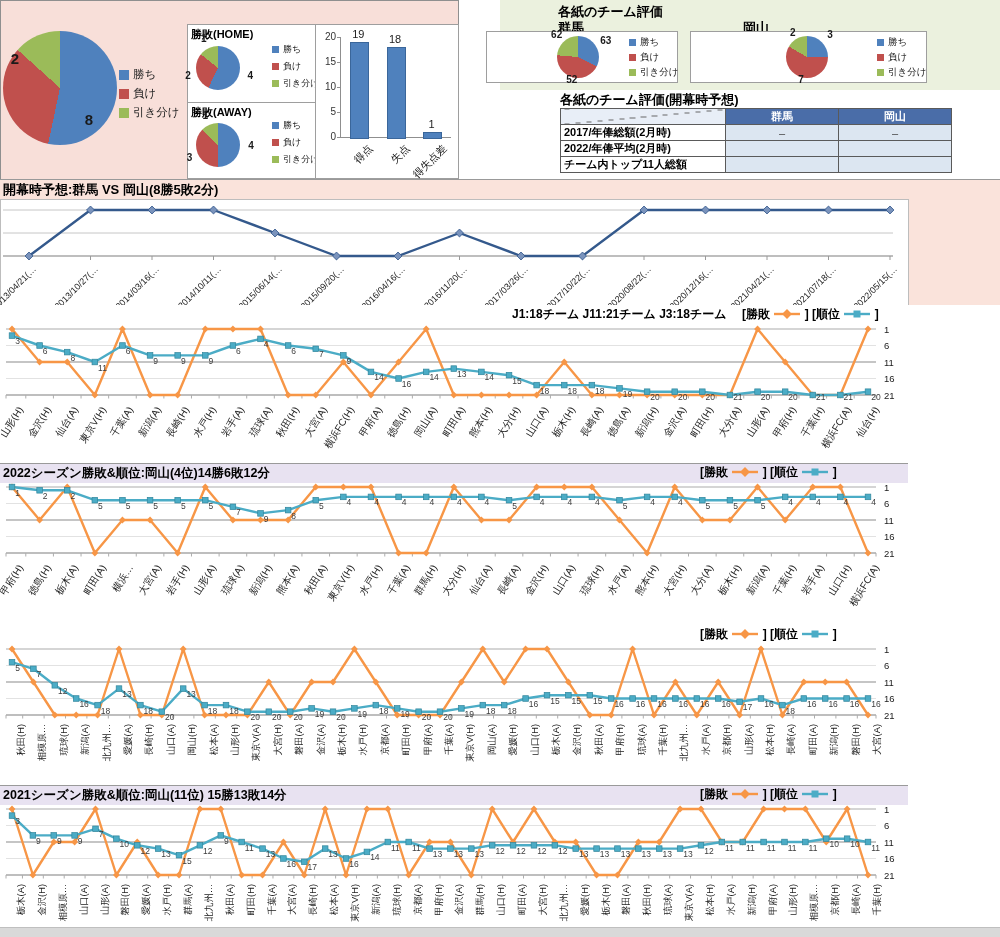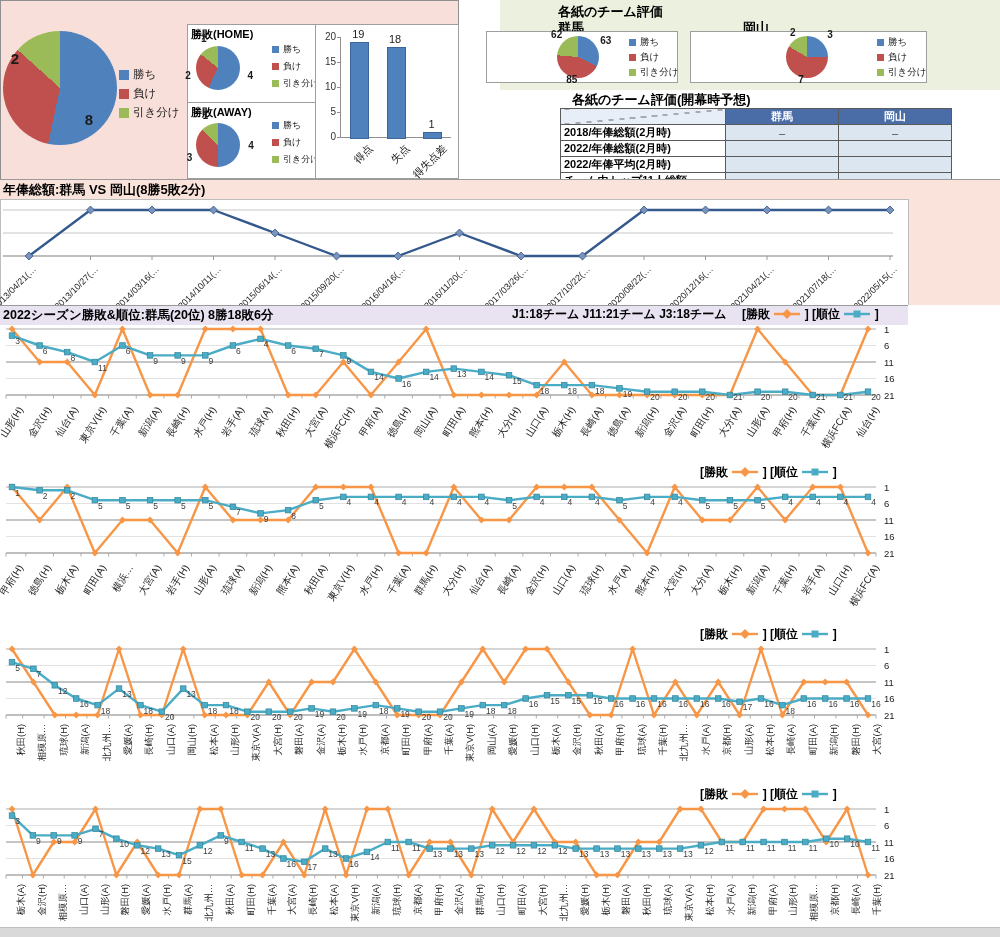--- a/index.html
+++ b/index.html
@@ -157,21 +157,21 @@
   <div id="greenblk" class="abs">
     <div id="shoda-title" class="abs b">各紙のチーム評価</div>
     <div class="abs teamlabel" style="left:58px;top:19px;">群馬</div>
     <div class="abs teamlabel" style="left:243px;top:19px;">岡山</div>
   </div>
 
   <div class="whitebox abs" style="left:486px;top:31px;width:190px;height:50px;">
     <div class="abs" style="left:70px;top:4px;width:60px;height:44px;">
         <div class="disc abs" style="left: 0px; top: 0px; width: 42px; height: 42px; background: conic-gradient(rgb(79, 129, 189) 0deg, rgb(79, 129, 189) 116.907deg, rgb(192, 80, 77) 116.907deg, rgb(192, 80, 77) 274.639deg, rgb(155, 187, 89) 274.639deg, rgb(155, 187, 89) 360deg);"></div>
         <span class="pie-num" style="left: 48.7397px; top: 3.97021px; font-size: 10px;">63</span>
-        <span class="pie-num" style="left: 14.7207px; top: 43.2302px; font-size: 10px;">85</span>
+        <span class="pie-num" style="left: 14.7207px; top: 43.2302px; font-size: 10px;">52</span>
         <span class="pie-num" style="left: -0.354114px; top: -2.15711px; font-size: 10px;">62</span>
       </div>
     <div class="abs" style="left:142px;top:3px;">
       <div class="lgrow" style="font-size:9.5px;height:15px;">
           <span class="sw" style="width:7px;height:7px;background:#4F81BD;"></span>
           <span>勝ち</span>
         </div>
       <div class="lgrow" style="font-size:9.5px;height:15px;">
           <span class="sw" style="width:7px;height:7px;background:#C0504D;"></span>
           <span>負け</span>
@@ -199,53 +199,48 @@
           <span class="sw" style="width:7px;height:7px;background:#C0504D;"></span>
           <span>負け</span>
         </div>
       <div class="lgrow" style="font-size:9.5px;height:15px;">
           <span class="sw" style="width:7px;height:7px;background:#9BBB59;"></span>
           <span>引き分け</span>
         </div>
     </div>
   </div>
 
-  <div class="abs b" style="left:572px;top:91px;font-size:13px;">各紙のチーム評価(開幕時予想)</div>
+  <div class="abs b" style="left:560px;top:91px;font-size:13px;">各紙のチーム評価(開幕時予想)</div>
   <table class="eval abs" style="left:560px;top:108px;width:374px;">
     <tbody>
         <tr>
       <td class="corner" style="width:158px;"></td>
       <td class="hdr" style="width:106px;">群馬</td>
       <td class="hdr" style="width:106px;">岡山</td>
     </tr>
     <tr>
-      <td class="rowlbl">2018/年俸総額(2月時)</td>
+      <td class="rowlbl">2017/年俸総額(2月時)</td>
       <td class="val">–</td>
       <td class="val">–</td>
-    </tr>
-    <tr>
-      <td class="rowlbl">2022/年俸総額(2月時)</td>
-      <td class="val"></td>
-      <td class="val"></td>
     </tr>
     <tr>
       <td class="rowlbl">2022/年俸平均(2月時)</td>
       <td class="val"></td>
       <td class="val"></td>
     </tr>
     <tr>
       <td class="rowlbl">チーム内トップ11人総額</td>
       <td class="val"></td>
       <td class="val"></td>
     </tr>
   </tbody>
     </table>
 
   <div id="past" class="abs">
-    <div class="ttl">年俸総額:群馬 VS 岡山(8勝5敗2分)</div>
+    <div class="ttl">開幕時予想:群馬 VS 岡山(8勝5敗2分)</div>
     <div id="pastbox" class="abs"><svg width="905" height="62" style="overflow: visible;">
           <line x1="2" y1="10" x2="892" y2="10" stroke="#C6C6C6" stroke-width="1"></line>
           <line x1="2" y1="33" x2="892" y2="33" stroke="#C6C6C6" stroke-width="1"></line>
           <line x1="2" y1="56" x2="892" y2="56" stroke="#7F7F7F" stroke-width="1.2"></line>
           <line x1="28" y1="56" x2="28" y2="60" stroke="#9a9a9a" stroke-width="1"></line>
           <line x1="89.5" y1="56" x2="89.5" y2="60" stroke="#9a9a9a" stroke-width="1"></line>
           <line x1="151" y1="56" x2="151" y2="60" stroke="#9a9a9a" stroke-width="1"></line>
           <line x1="212.5" y1="56" x2="212.5" y2="60" stroke="#9a9a9a" stroke-width="1"></line>
           <line x1="274" y1="56" x2="274" y2="60" stroke="#9a9a9a" stroke-width="1"></line>
           <line x1="335.5" y1="56" x2="335.5" y2="60" stroke="#9a9a9a" stroke-width="1"></line>
@@ -289,21 +284,20 @@
           <span class="xl d" style="left: 550.5px;">2020/12/16(…</span>
           <span class="xl d" style="left: 612px;">2021/04/21(…</span>
           <span class="xl d" style="left: 673.5px;">2021/07/18(…</span>
           <span class="xl d" style="left: 735px;">2022/05/15(…</span>
         </div></div>
   </div>
 
   <div id="lavpanel" class="abs"></div>
 
   <div class="season abs" style="top:305px;height:158px;">
-    <div class="sttl">2022シーズン勝敗&amp;順位:群馬(20位) 8勝18敗6分</div>
     <div class="note">J1:18チーム  J11:21チーム  J3:18チーム</div>
     <div class="slegend" style="left:742px;">
       <span>[</span><span>勝敗</span>
       <svg class="leg-ico" width="28" height="10">
           <line x1="1" y1="5" x2="27" y2="5" stroke="#F79646" stroke-width="2.4"></line>
           <rect x="10.5" y="1.5" width="7" height="7" fill="#F79646" transform="rotate(45 14 5)"></rect>
         </svg>
       <span>] [</span><span>順位</span>
       <svg class="leg-ico" width="28" height="10">
           <line x1="1" y1="5" x2="27" y2="5" stroke="#4BACC6" stroke-width="2.4"></line>
@@ -484,20 +478,21 @@
         <span class="xl s" style="left: 576.935px;">大分(A)</span>
         <span class="xl s" style="left: 604.548px;">山形(A)</span>
         <span class="xl s" style="left: 632.161px;">甲府(H)</span>
         <span class="xl s" style="left: 659.774px;">千葉(H)</span>
         <span class="xl s" style="left: 687.387px;">横浜FC(A)</span>
         <span class="xl s" style="left: 715px;">仙台(H)</span>
       </div>
   </div>
 
   <div class="season abs" style="top:463px;height:162px;">
+    <div class="sttl">2022シーズン勝敗&amp;順位:岡山(4位)14勝6敗12分</div>
     <div class="slegend" style="left:700px;">
       <span>[</span><span>勝敗</span>
       <svg class="leg-ico" width="28" height="10">
           <line x1="1" y1="5" x2="27" y2="5" stroke="#F79646" stroke-width="2.4"></line>
           <rect x="10.5" y="1.5" width="7" height="7" fill="#F79646" transform="rotate(45 14 5)"></rect>
         </svg>
       <span>] [</span><span>順位</span>
       <svg class="leg-ico" width="28" height="10">
           <line x1="1" y1="5" x2="27" y2="5" stroke="#4BACC6" stroke-width="2.4"></line>
           <rect x="10.5" y="1.5" width="7" height="7" fill="#4BACC6"></rect>
@@ -915,20 +910,21 @@
         <span class="xl v" style="left: 608px;">松本(H)</span>
         <span class="xl v" style="left: 629.4px;">長崎(A)</span>
         <span class="xl v" style="left: 650.8px;">町田(A)</span>
         <span class="xl v" style="left: 672.2px;">新潟(H)</span>
         <span class="xl v" style="left: 693.6px;">磐田(H)</span>
         <span class="xl v" style="left: 715px;">大宮(A)</span>
       </div>
   </div>
 
   <div class="season abs" style="top:785px;height:142px;">
+    <div class="sttl">2021シーズン勝敗&amp;順位:岡山(11位) 15勝13敗14分</div>
     <div class="slegend" style="left:700px;">
       <span>[</span><span>勝敗</span>
       <svg class="leg-ico" width="28" height="10">
           <line x1="1" y1="5" x2="27" y2="5" stroke="#F79646" stroke-width="2.4"></line>
           <rect x="10.5" y="1.5" width="7" height="7" fill="#F79646" transform="rotate(45 14 5)"></rect>
         </svg>
       <span>] [</span><span>順位</span>
       <svg class="leg-ico" width="28" height="10">
           <line x1="1" y1="5" x2="27" y2="5" stroke="#4BACC6" stroke-width="2.4"></line>
           <rect x="10.5" y="1.5" width="7" height="7" fill="#4BACC6"></rect>

